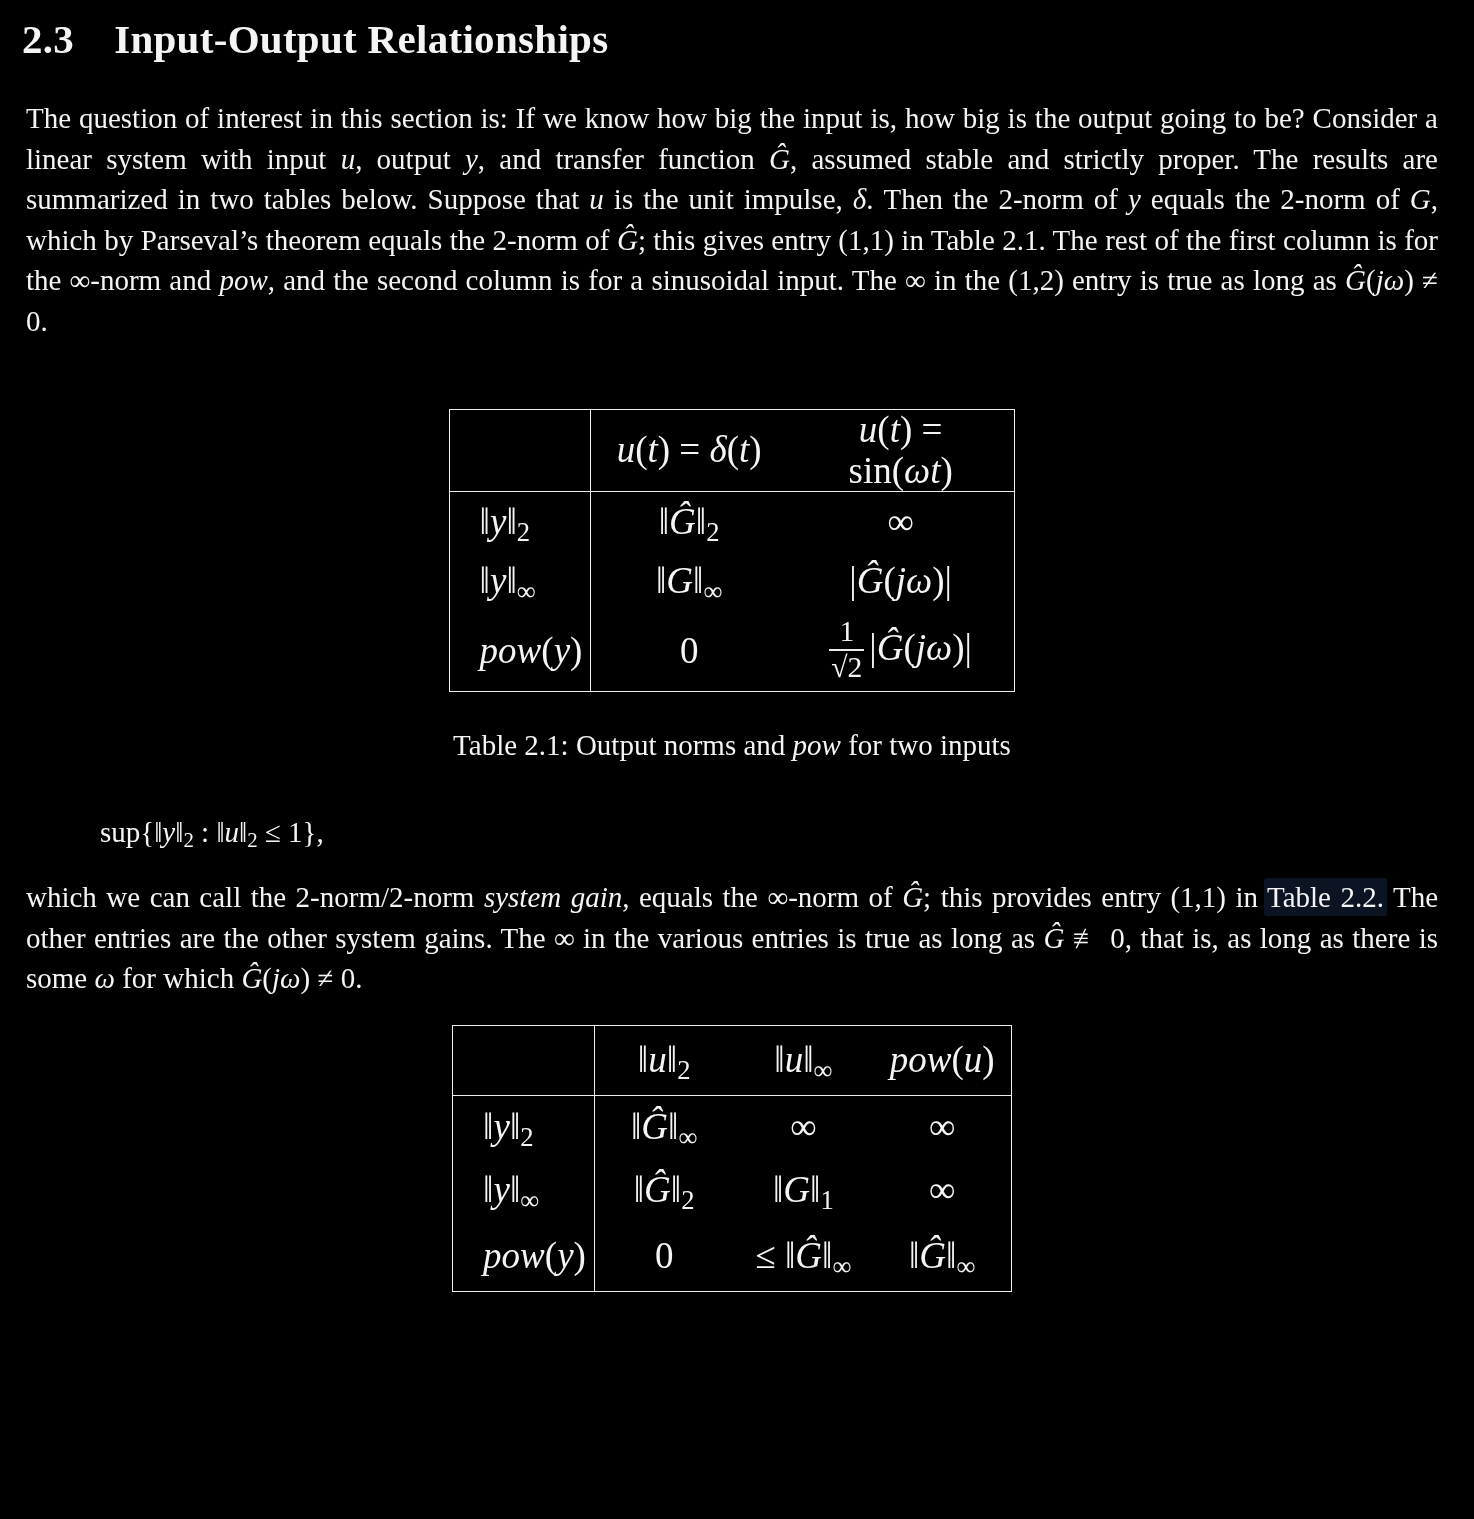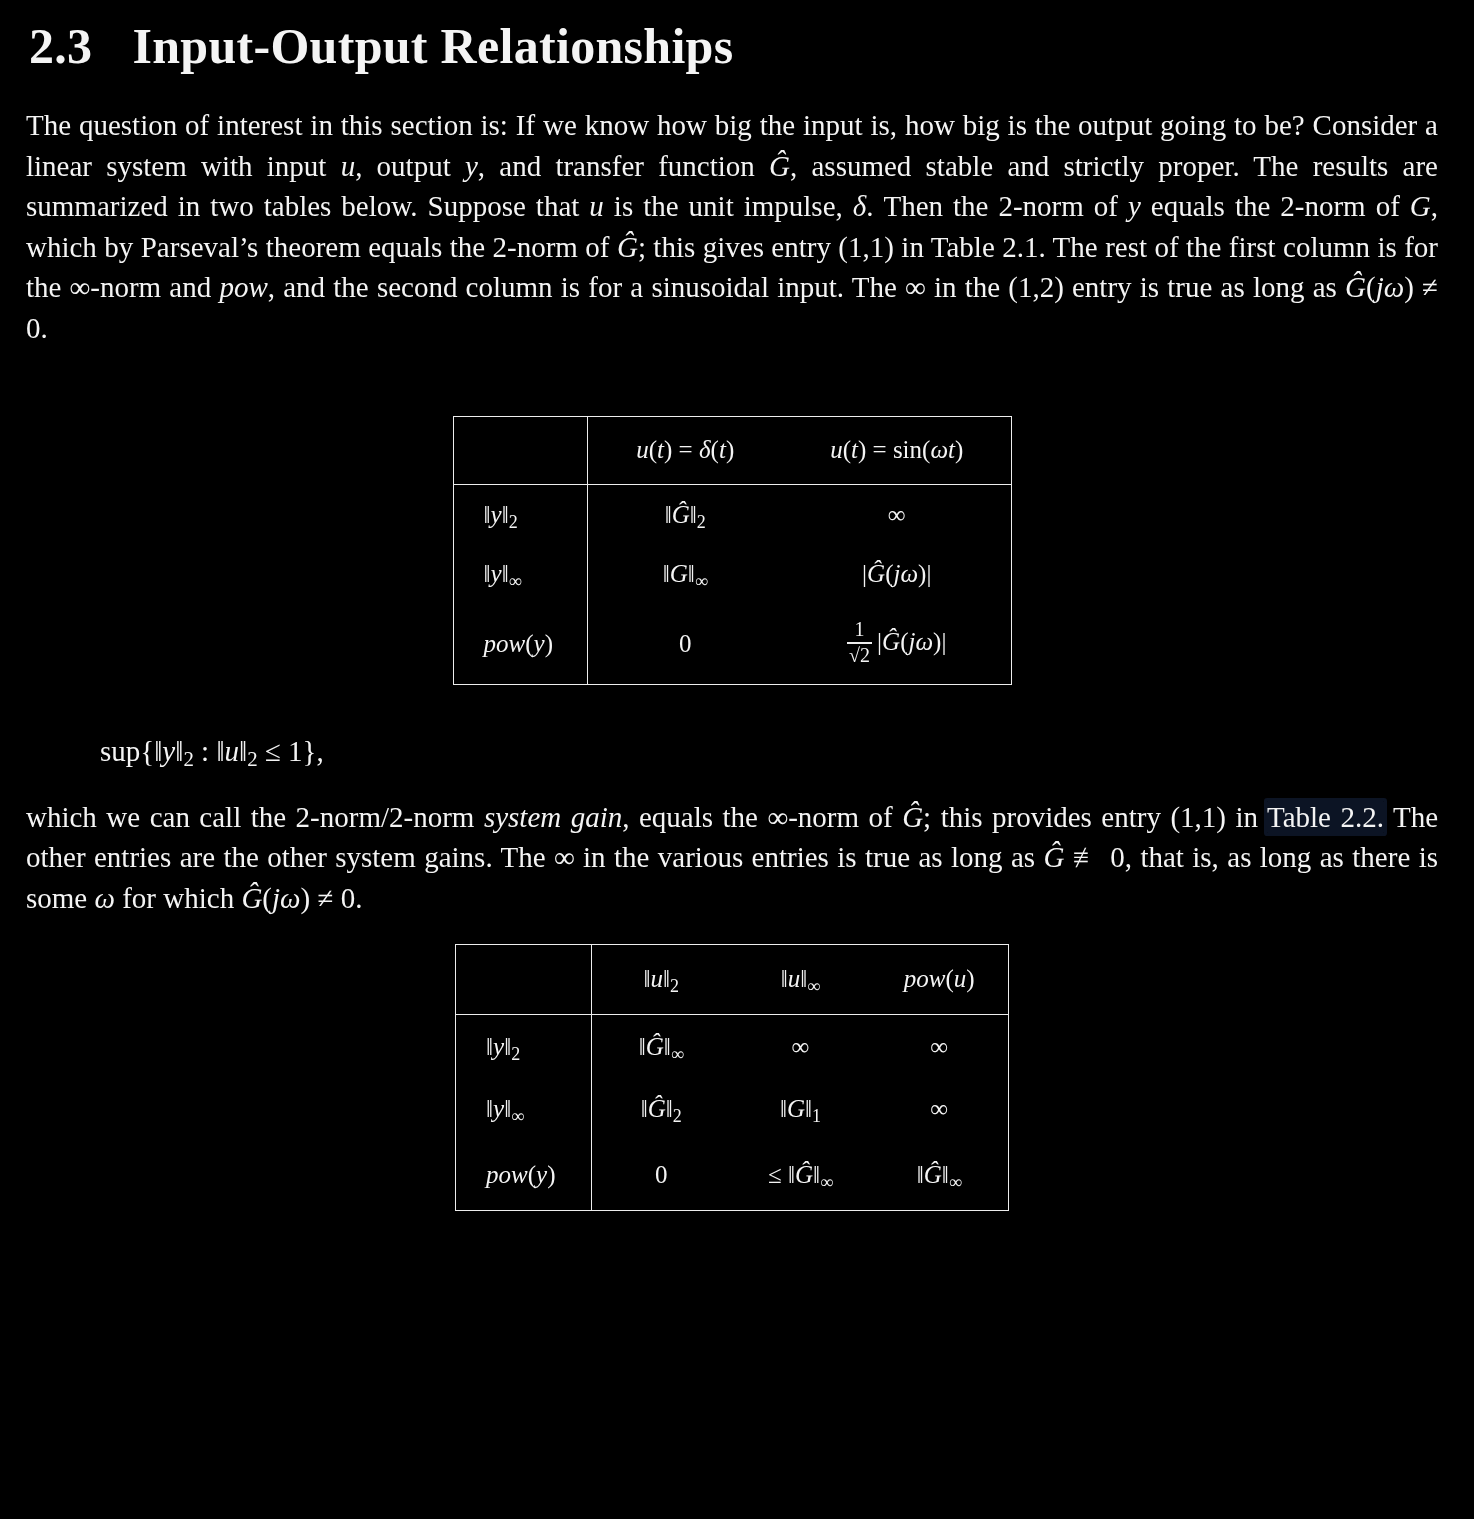--- a/index.html
+++ b/index.html
@@ -12,22 +12,22 @@
     box-sizing: border-box;
     width: 1474px; height: 1519px;
     padding: 14px 32px 0 22px;
     background: #000000;
     color: #f4f4f4;
     font-family: "Liberation Serif", "DejaVu Serif", "DejaVu Sans", serif;
     font-size: 29px;
     line-height: 40.5px;
   }
   h1.section-heading {
-    margin: 7px;
-    font-size: 50px;
+    margin: 0;
+    font-size: 41px;
     line-height: 50px;
     font-weight: bold;
     letter-spacing: 0.3px;
   }
   .sec-num { margin-right: 40px; }
   p { margin: 4px; }
   .body-par { margin-top: 34px; text-align: justify; }
   .par2 { margin-top: 37px; text-indent: 57px; }
   .par3 { margin-top: 25px; }
   .equation { margin: 46px 0 0 78px; }
@@ -42,21 +42,21 @@
     display: inline-flex; flex-direction: column; align-items: center;
     vertical-align: middle; font-size: 0.8em; line-height: 1.12;
     margin-right: 5px; transform: translateY(-2px);
   }
   .frac .den { border-top: 2px solid #ededed; padding: 0 2px; margin-top: 1px; }
 
   table.doc-table {
     border-collapse: collapse;
     margin-left: auto; margin-right: auto;
     border: 1.5px solid #ededed;
-    font-size: 25px;
+    font-size: 37px;
   }
   .doc-table th, .doc-table td {
     font-weight: normal; text-align: center; vertical-align: middle;
     padding: 0 16px;
   }
   .doc-table .label-col {
     border-right: 1.5px solid #ededed;
     text-align: left; padding-left: 30px; padding-right: 8px;
   }
   .doc-table thead tr { border-bottom: 1.5px solid #ededed; }
@@ -112,20 +112,21 @@
         <td class="label-col"><span class="it">pow</span><span>(</span><span class="it">y</span><span>)</span></td>
         <td><span>0</span></td>
         <td><span class="frac">
               <span class="num">1</span>
               <span class="den">√2</span>
             </span><span>|</span><span class="it">Ĝ</span><span>(</span><span class="it">jω</span><span>)|</span></td>
       </tr>
     </tbody>
   </table>
 
+  <p class="caption"><span>Table 2.1: Output norms and </span><span class="it">pow</span><span> for two inputs</span></p>
 
 
   <p class="equation"><span>sup{‖</span><span class="it">y</span><span>‖</span><sub>2</sub><span> : ‖</span><span class="it">u</span><span>‖</span><sub>2</sub><span> ≤ 1},</span></p>
 
   <p class="body-par par3"><span>which we can call the 2-norm/2-norm </span><span class="it">system gain</span><span>, equals the ∞-norm of </span><span class="it">Ĝ</span><span>; this provides entry (1,1) in </span><span class="hl" style="background: rgb(12, 20, 36); box-shadow: rgb(12, 20, 36) 0px 0px 0px 3px;">Table 2.2.</span><span> The other entries are the other system gains. The ∞ in the various entries is true as long as </span><span class="it">Ĝ</span><span> ≢ 0, that is, as long as there is some </span><span class="it">ω</span><span> for which </span><span class="it">Ĝ</span><span>(</span><span class="it">jω</span><span>) ≠ 0.</span></p>
 
   <table class="doc-table t2">
     <colgroup>
       <col style="width:136px">
         <col style="width:139px">

